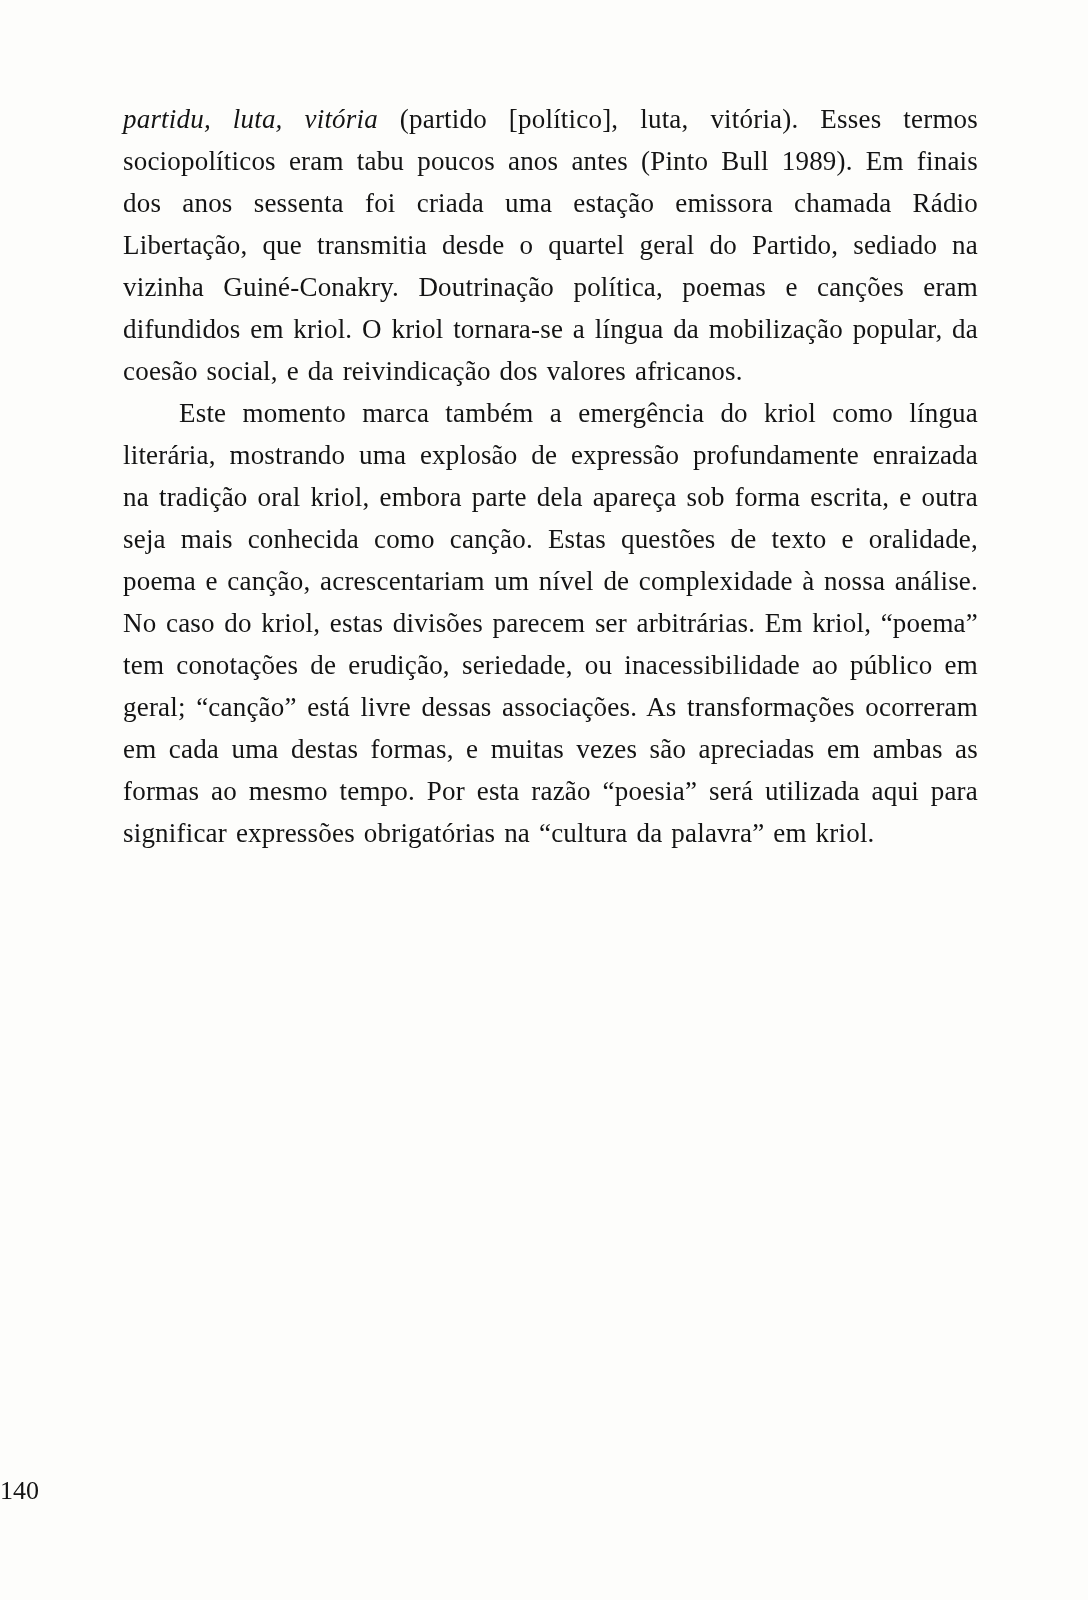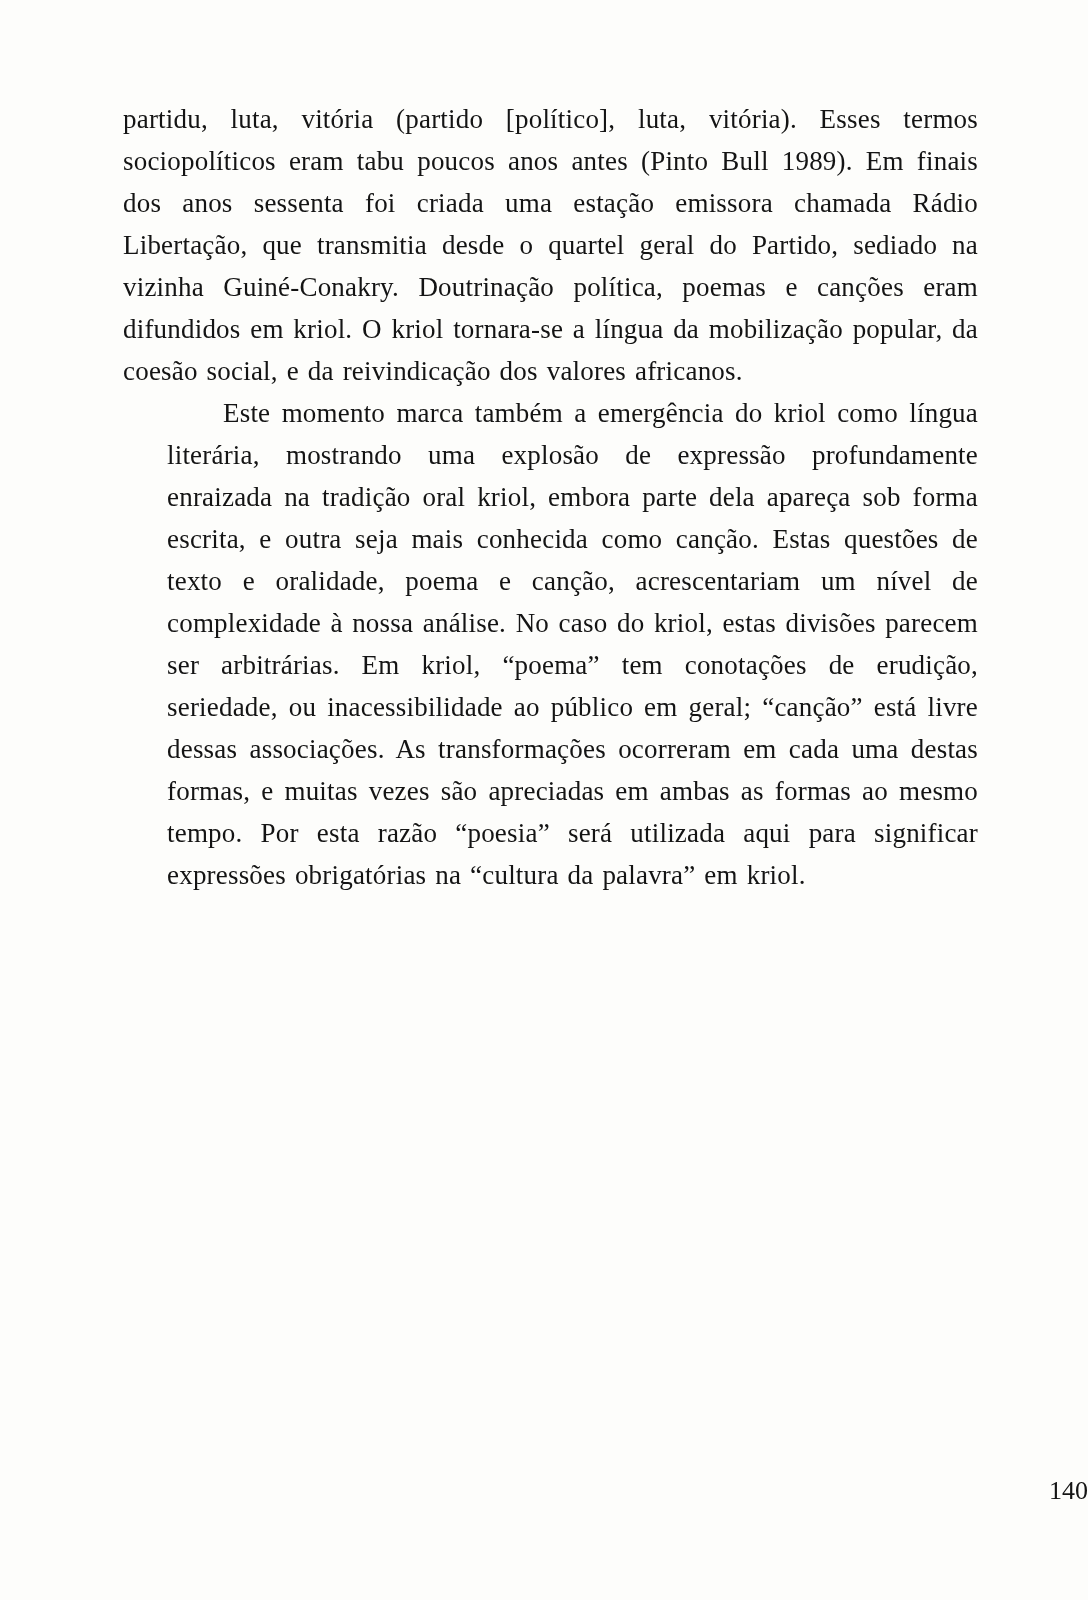--- a/index.html
+++ b/index.html
@@ -27,30 +27,30 @@
     text-align: justify;
     letter-spacing: 0.2px;
     word-spacing: 2px;
   }
   .text-block p {
     margin: 0;
     padding: 0;
   }
   .text-block p.indent {
     text-indent: 56px;
-    margin-left: 44px;
   }
   .lead-italic {
+    font-style: italic;
   }
   .page-number {
     position: absolute;
     left: 0;
     top: 1476px;
     width: 100%;
-    text-align: right;
+    text-align: left;
     font-family: "Liberation Serif", "DejaVu Serif", serif;
     font-size: 26px;
     color: #141414;
   }
 </style>
 </head>
 <body>
 
 <div class="page">
   <div class="text-block">

